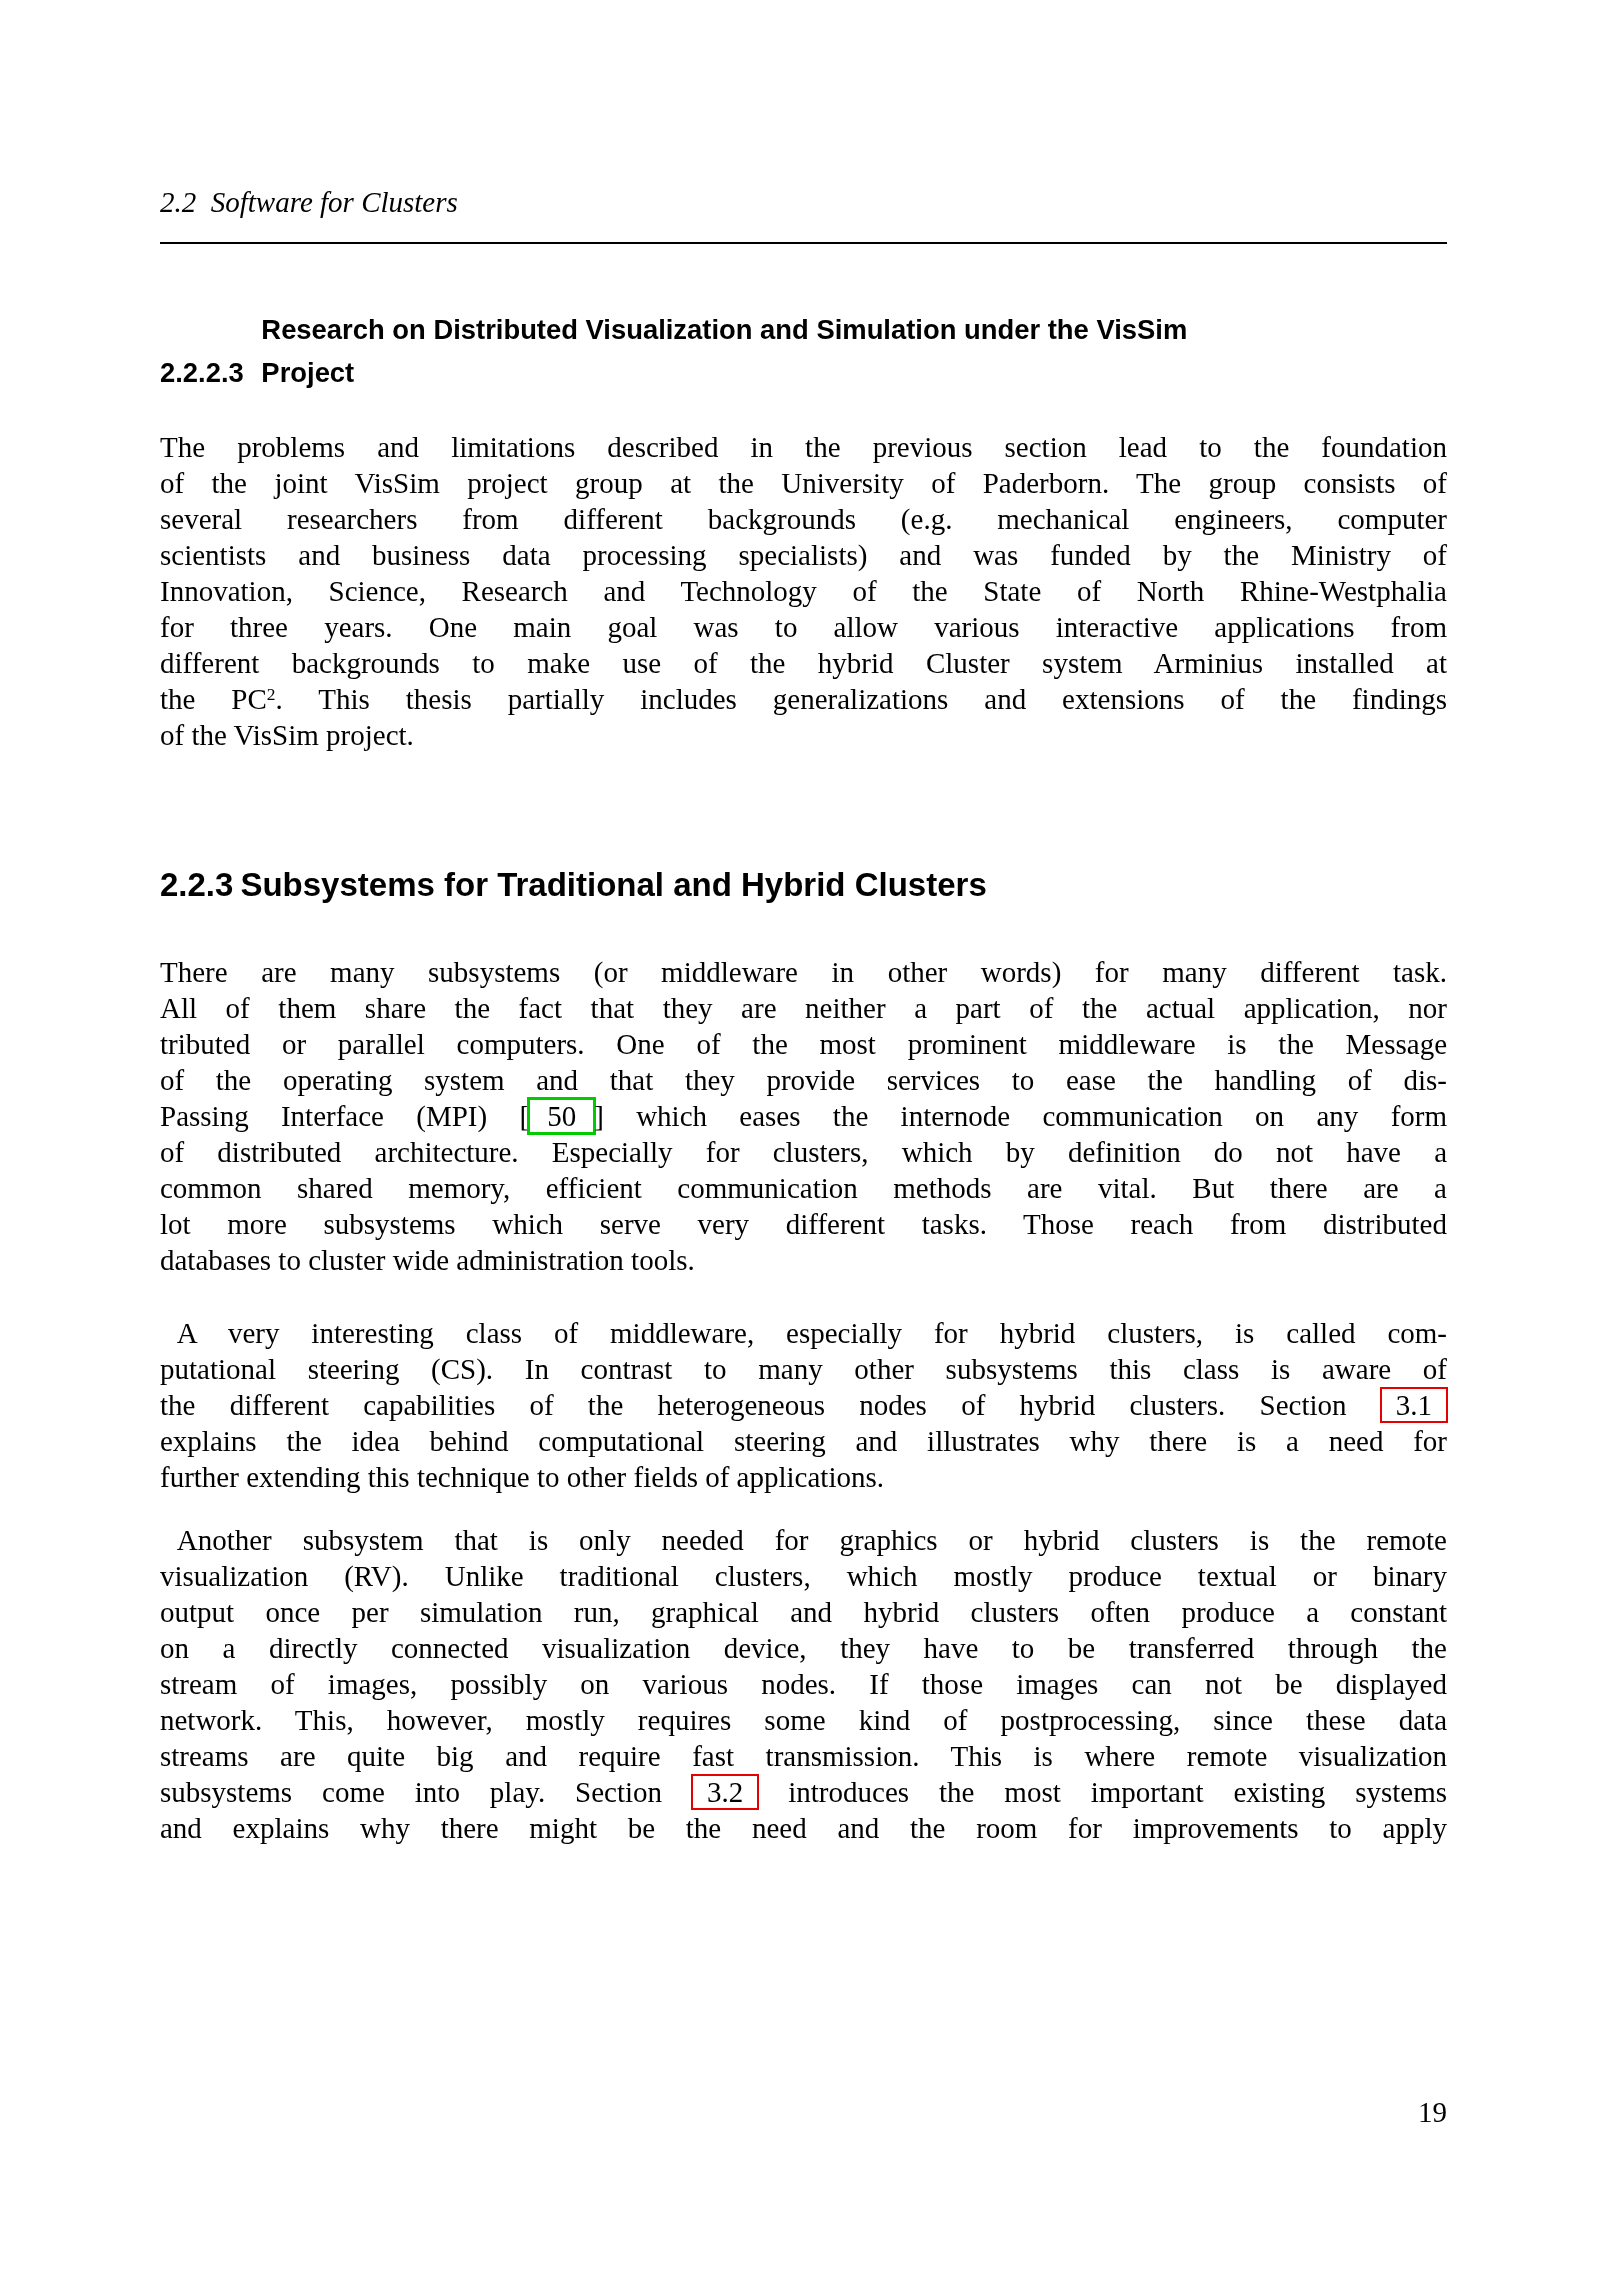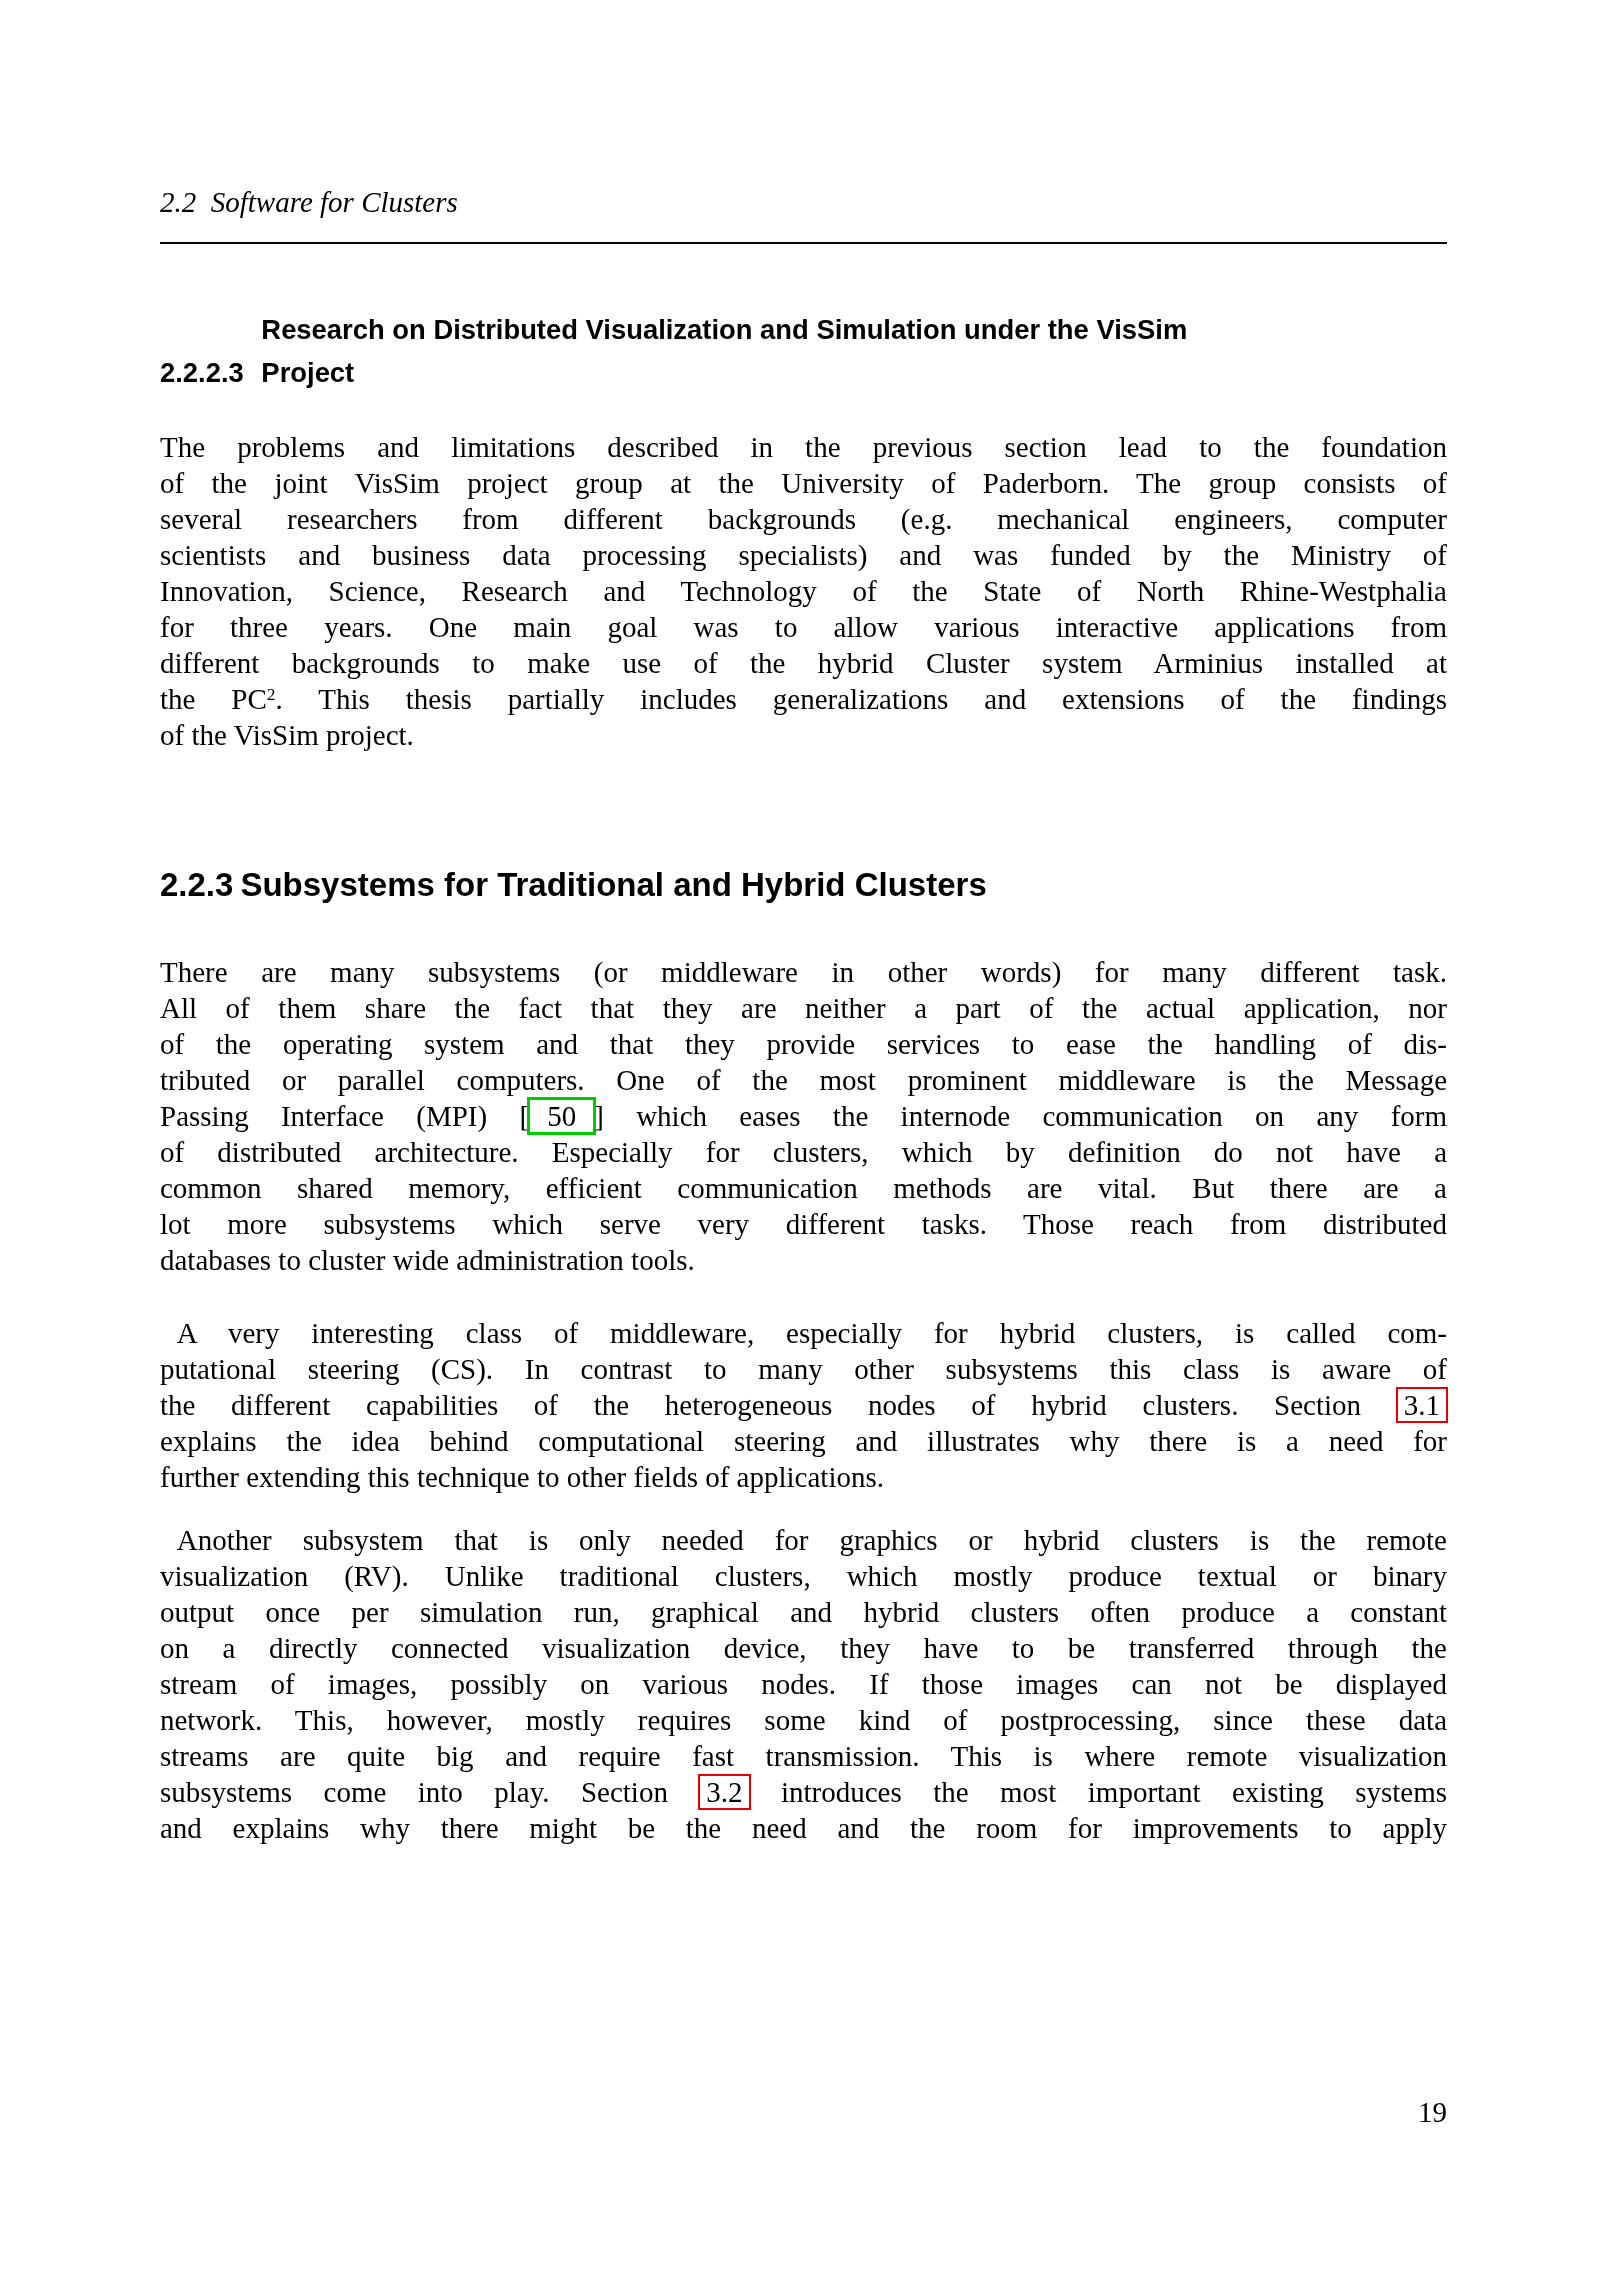--- a/index.html
+++ b/index.html
@@ -36,21 +36,21 @@
 
   sup.sup { font-size:60%; vertical-align:8.8px; line-height:0; }
 
   
   .cite {
     border:3.9px solid var(--cite-color, #00CC00);
     padding:0 17px; margin:0 -2px; cursor:pointer;
   }
   .ref {
     border:2.9px solid var(--ref-color, #E60000);
-    padding:0 6px; margin:0 -1px; cursor:pointer;
+    padding:0 14px; margin:0 -1px; cursor:pointer;
   }
 
   .page-number { top:2096px; text-align:right; font-size:29px; }
 </style>
 </head>
 <body style="--cite-color: #00CC00; --ref-color: #E60000;">
 
 <div class="abs measure running-head">2.2  Software for Clusters</div>
 <div class="abs measure head-rule"></div>
 
@@ -75,22 +75,22 @@
   </div>
 
 <div class="abs measure heading h-sub2">
   <span class="hnum">2.2.3</span>
   <span class="htitle">Subsystems for Traditional and Hybrid Clusters</span>
 </div>
 
 <div class="abs measure para p2">
     <div class="line">There are many subsystems (or middleware in other words) for many different task.</div>
     <div class="line">All of them share the fact that they are neither a part of the actual application, nor</div>
+    <div class="line">tributed or parallel computers. One of the most prominent middleware is the Message</div>
     <div class="line">of the operating system and that they provide services to ease the handling of dis-</div>
-    <div class="line">tributed or parallel computers. One of the most prominent middleware is the Message</div>
     <div class="line">Passing Interface (MPI) [<span class="cite">50</span>] which eases the internode communication on any form</div>
     <div class="line">of distributed architecture. Especially for clusters, which by definition do not have a</div>
     <div class="line">common shared memory, efficient communication methods are vital. But there are a</div>
     <div class="line">lot more subsystems which serve very different tasks. Those reach from distributed</div>
     <div class="line last">databases to cluster wide administration tools.</div>
   </div>
 
 <div class="abs measure para p3 indent-first">
     <div class="line">A very interesting class of middleware, especially for hybrid clusters, is called com-</div>
     <div class="line">putational steering (CS). In contrast to many other subsystems this class is aware of</div>

